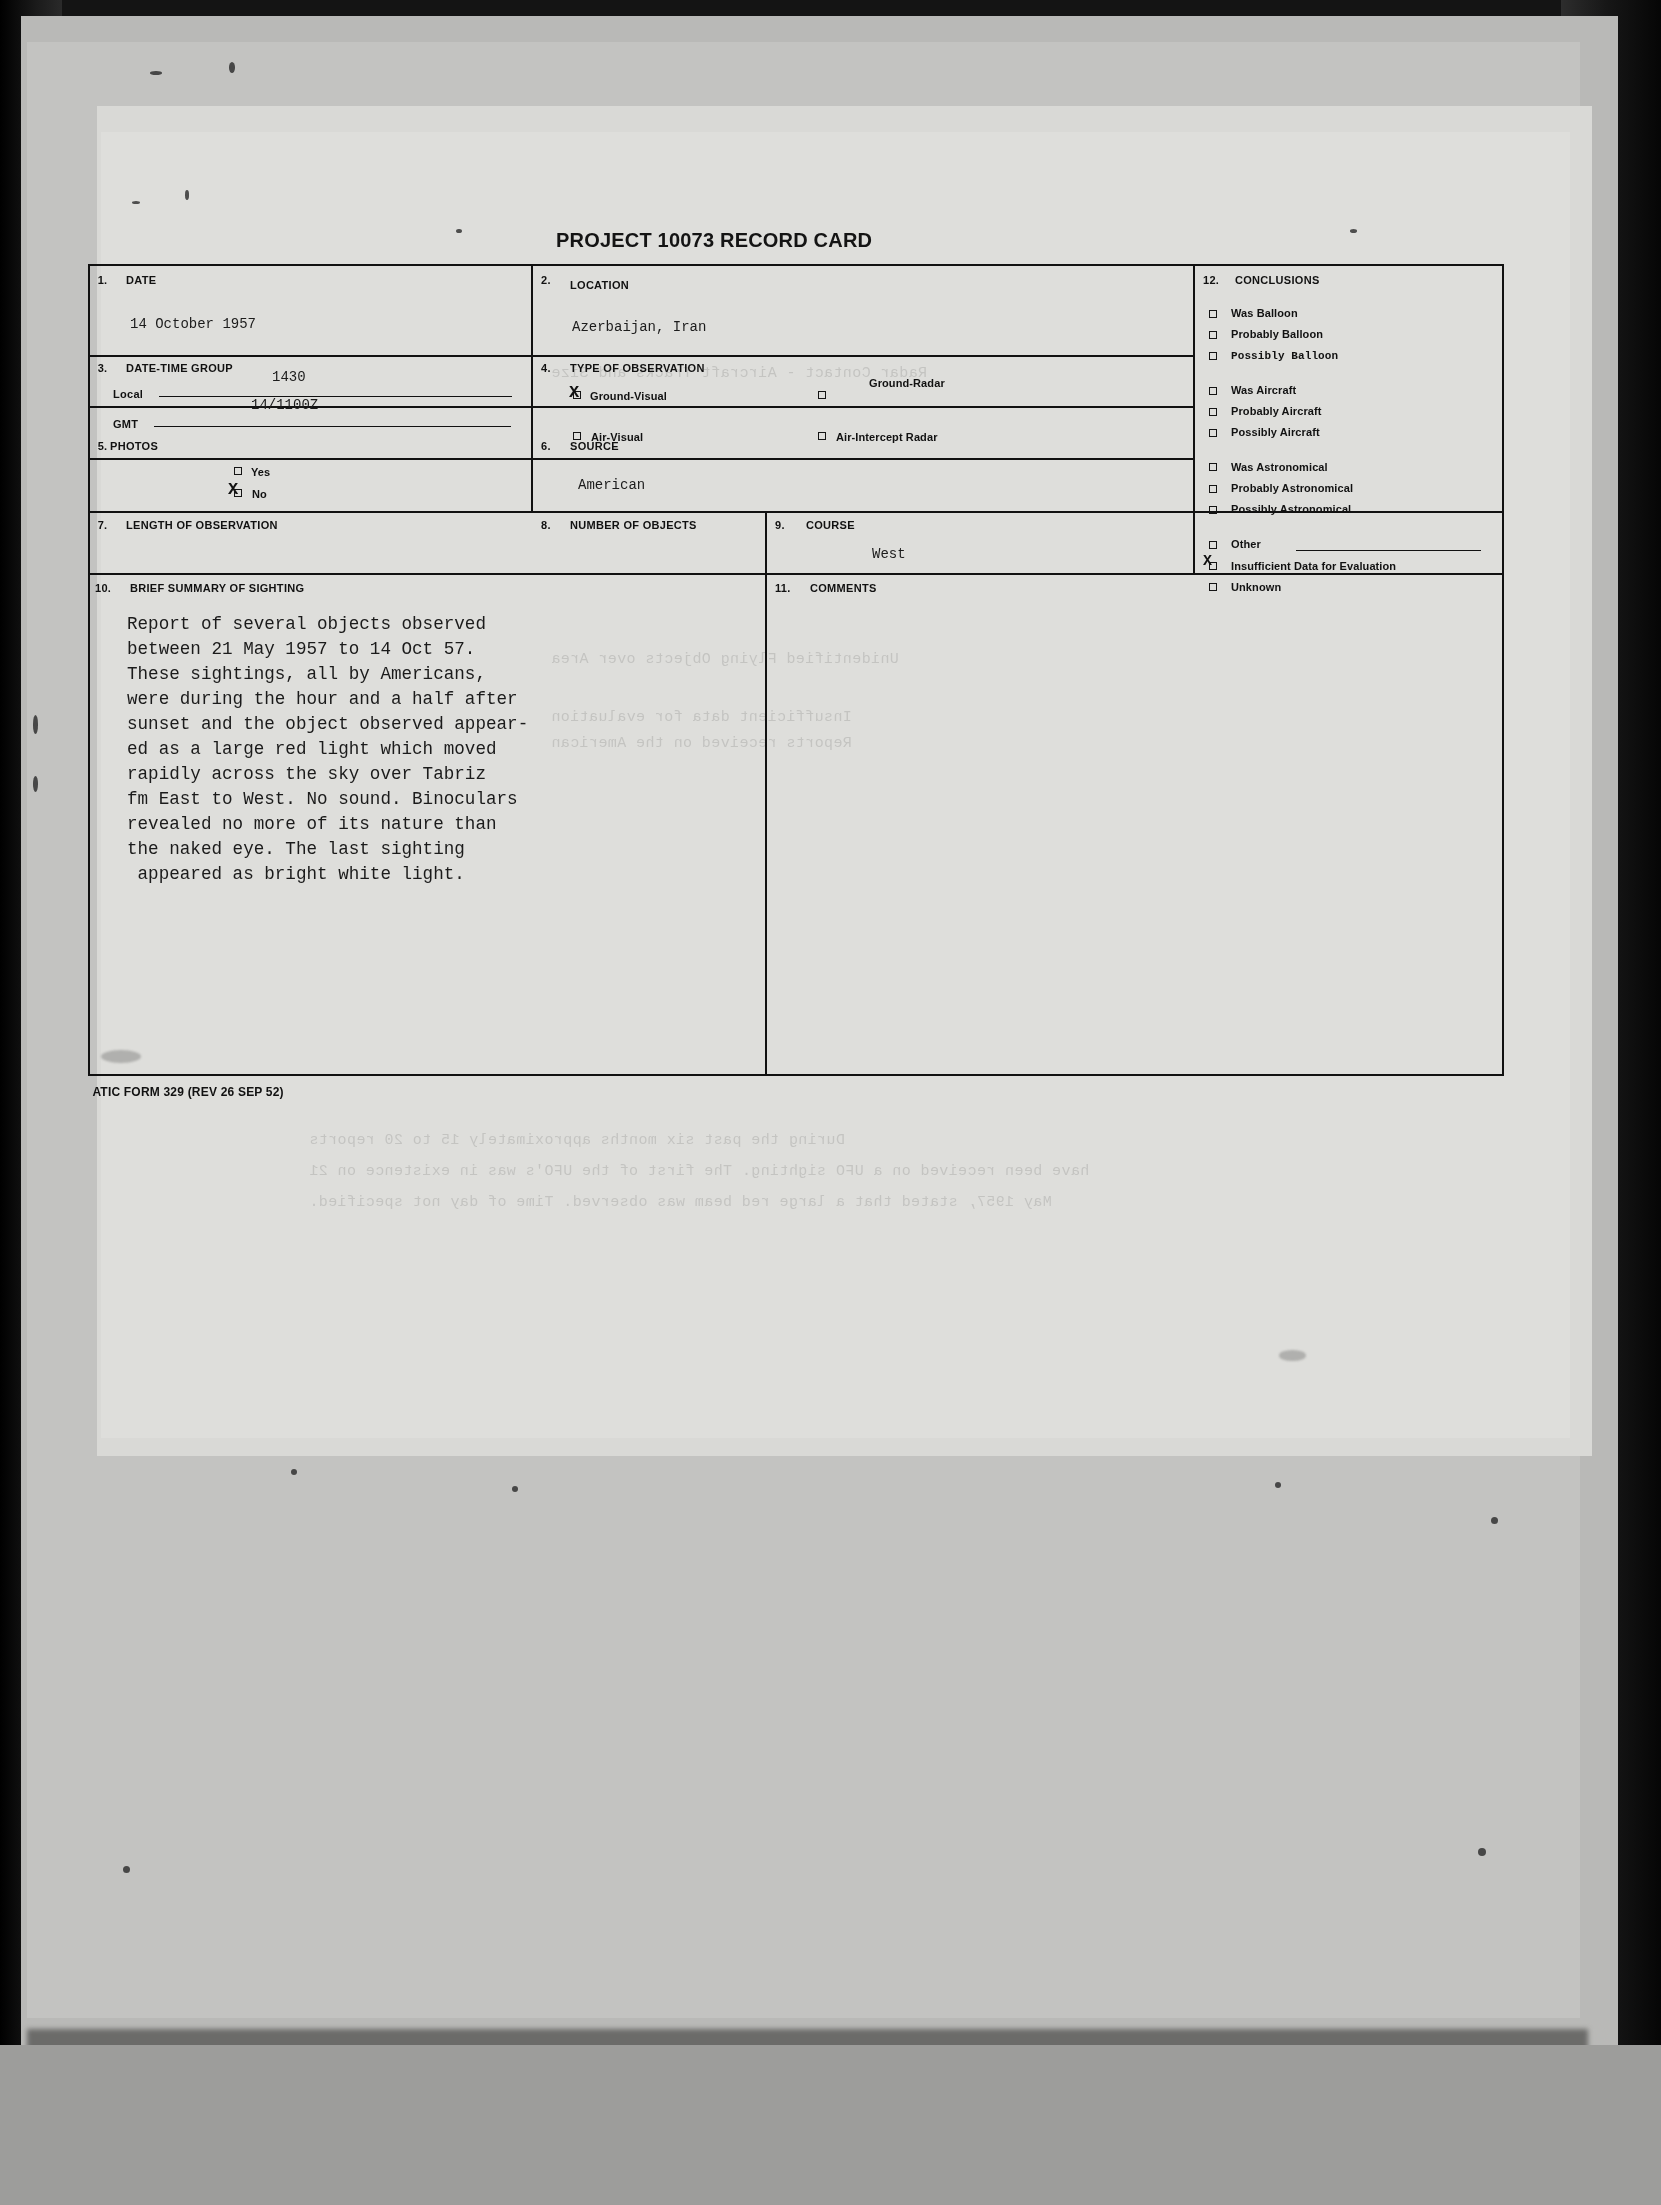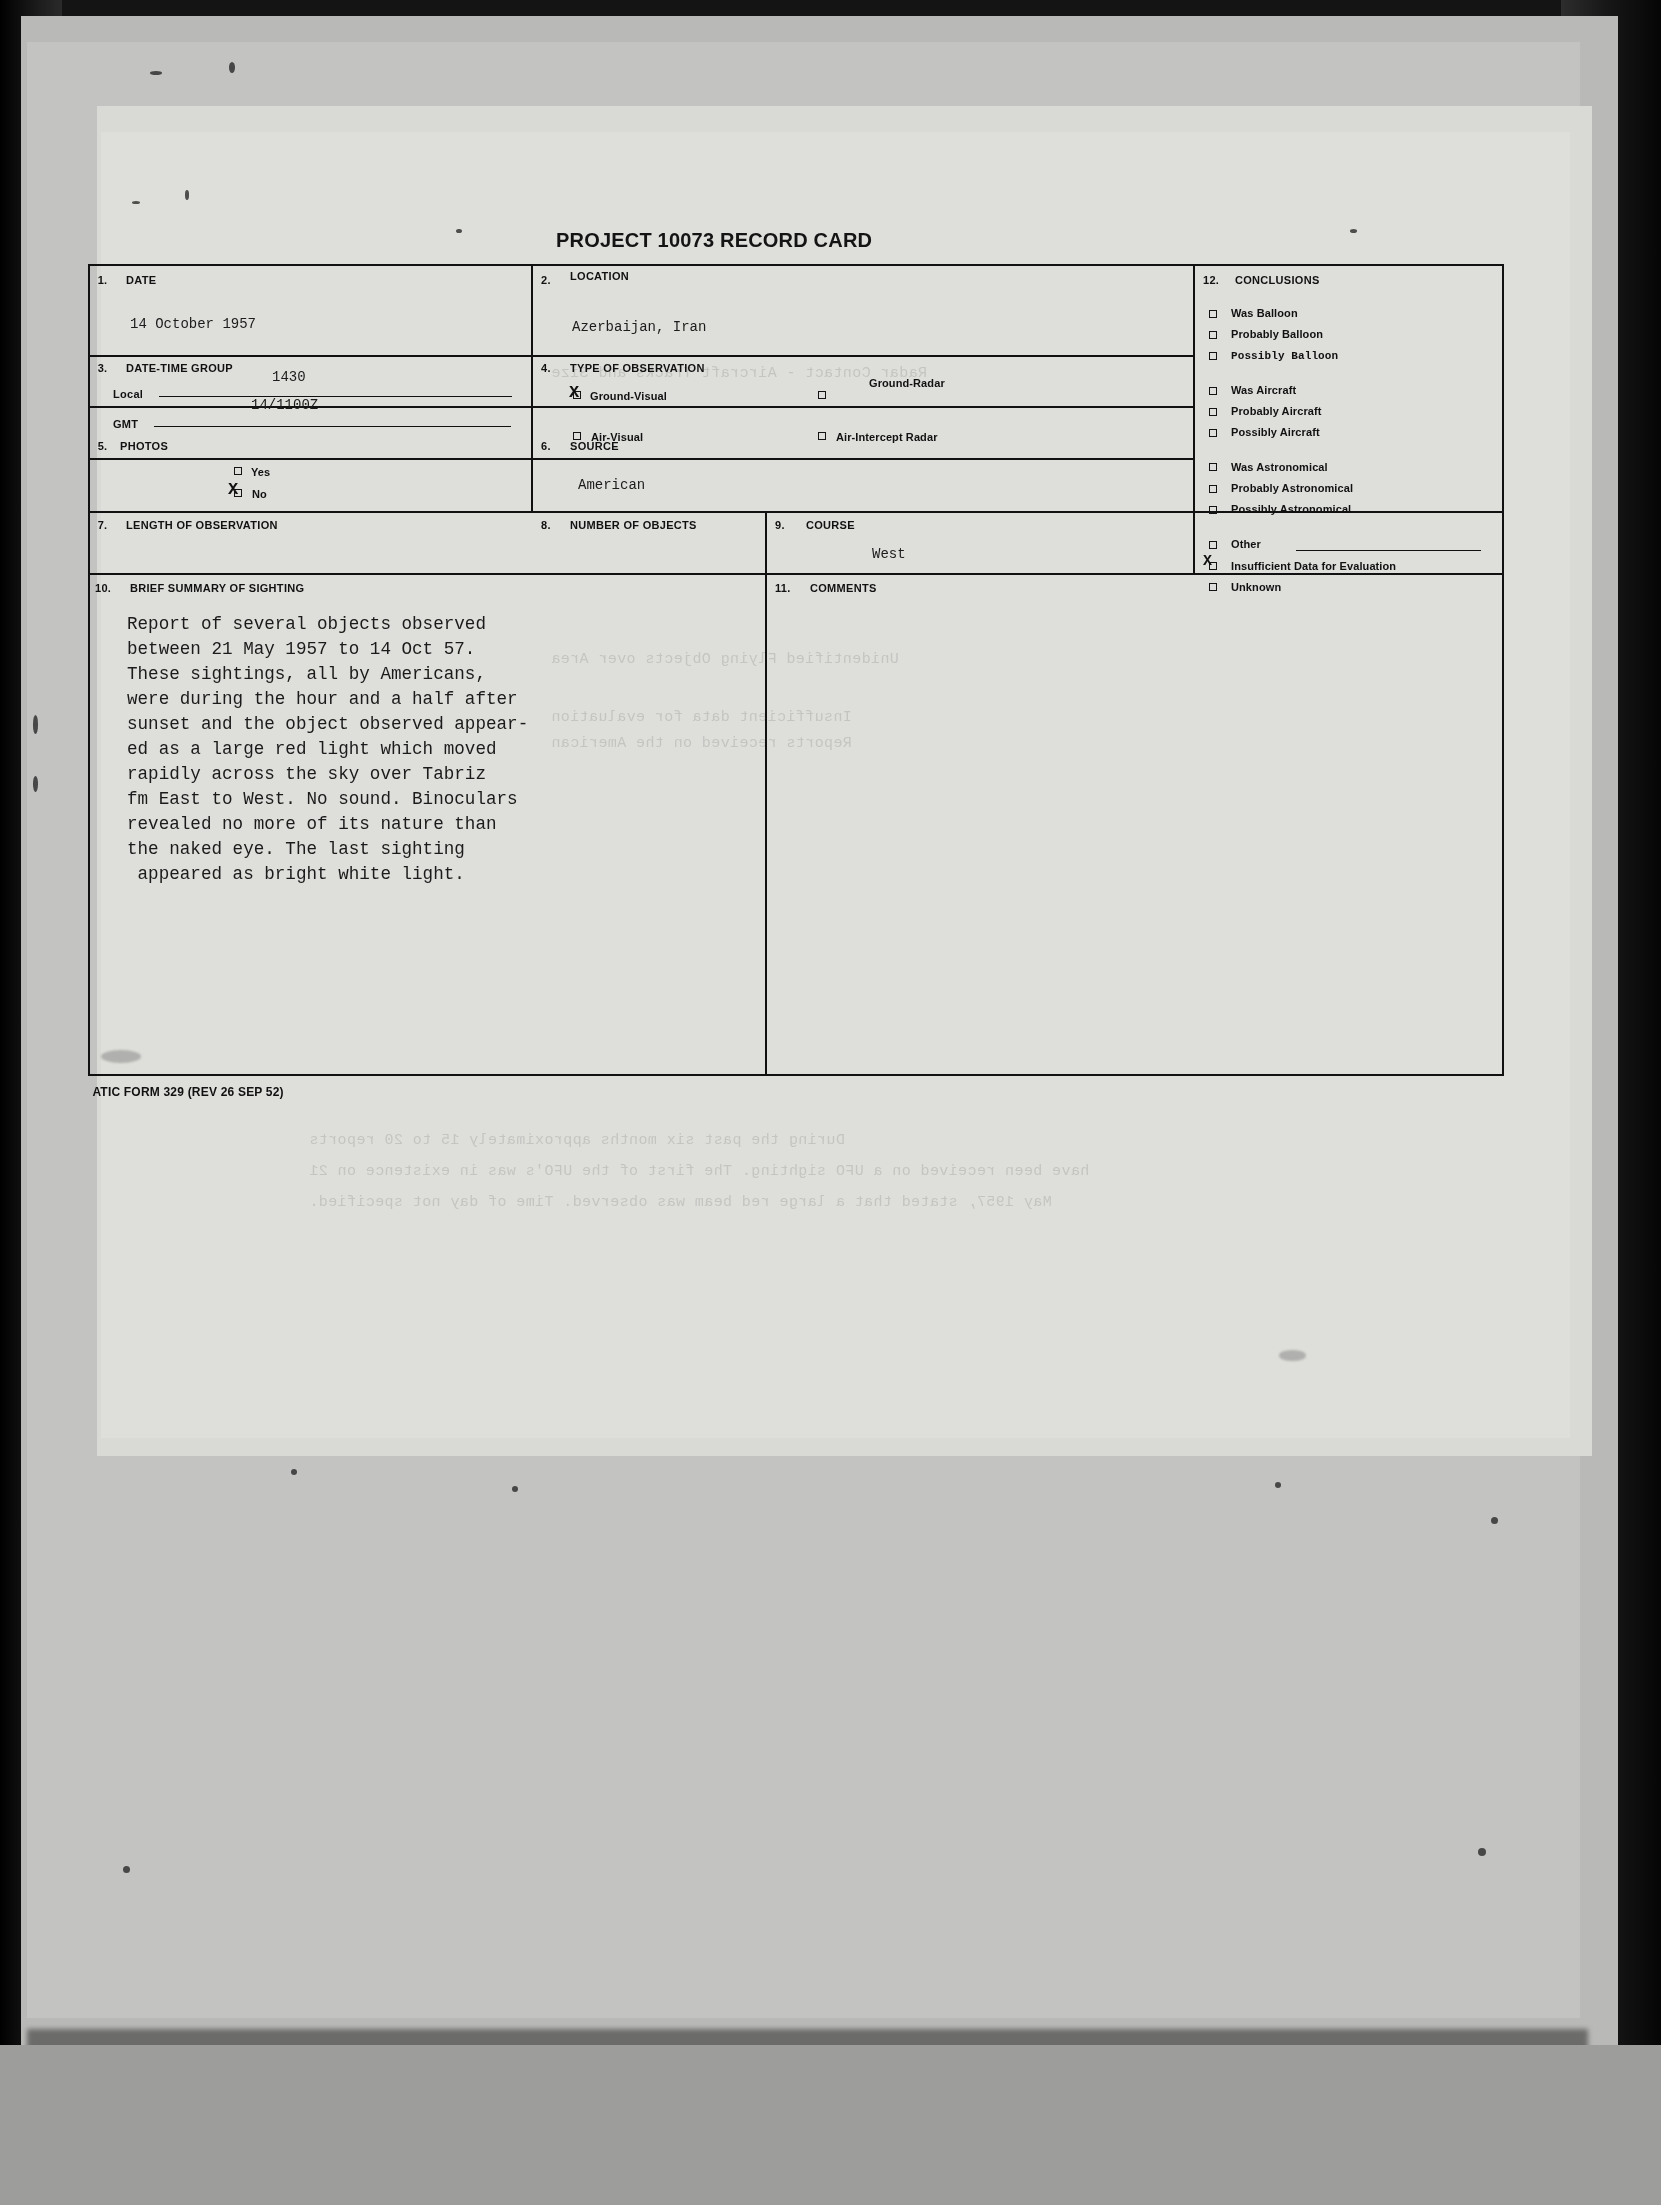--- a/index.html
+++ b/index.html
@@ -273,21 +273,21 @@
   <div class="vline" style="left:443px; top:0; height:247px;"></div>
   <div class="vline" style="left:1105px; top:0; height:309px;"></div>
   <div class="vline" style="left:677px; top:247px; height:62px;"></div>
   <div class="vline" style="left:677px; top:309px; height:501px;"></div>
 
   <div class="fld-label" style="left:9.7px; top:9.7px;">1.</div>
   <div class="fld-label" style="left:38px; top:9.7px;">DATE</div>
   <div class="typed" style="left:42px; top:52px;">14 October 1957</div>
 
   <div class="fld-label" style="left:453px; top:9.7px;">2.</div>
-  <div class="fld-label" style="left:482px; top:6px;">LOCATION</div>
+  <div class="fld-label" style="left:482px; top:15px;">LOCATION</div>
   <div class="typed" style="left:484px; top:55px;">Azerbaijan, Iran</div>
 
   <div class="fld-label" style="left:9.7px; top:98px;">3.</div>
   <div class="fld-label" style="left:38px; top:98px;">DATE-TIME GROUP</div>
 
   <div class="fld-label" style="left:25px; top:124px;">Local</div>
   <div class="underline" style="left:71px; top:132px; width:353px;"></div>
   <div class="typed" style="left:184px; top:105px;">1430</div>
 
   <div class="fld-label" style="left:25px; top:154px;">GMT</div>
@@ -304,21 +304,21 @@
   <div class="cbx" style="left:730px; top:127px;"></div>
   <div class="opt-label" style="left:748px; top:113px;margin-left:33px;">Ground-Radar</div>
 
   <div class="cbx" style="left:485px; top:168px;"></div>
   <div class="opt-label" style="left:503px; top:167px;">Air-Visual</div>
 
   <div class="cbx" style="left:730px; top:168px;"></div>
   <div class="opt-label" style="left:748px; top:167px;">Air-Intercept Radar</div>
 
   <div class="fld-label" style="left:9.7px; top:176px;">5.</div>
-  <div class="fld-label" style="left:32px; top:176px;">PHOTOS</div>
+  <div class="fld-label" style="left:22px; top:176px;">PHOTOS</div>
 
   <div class="cbx" style="left:146px; top:203px;"></div>
   <div class="opt-label" style="left:163px; top:202px;">Yes</div>
 
   <div class="cbx" style="left:146px; top:225px;"></div>
   <div class="xmark" style="left:140px; top:217px;">X</div>
   <div class="opt-label" style="left:164px; top:224px;">No</div>
 
   <div class="fld-label" style="left:453px; top:176px;">6.</div>
   <div class="fld-label" style="left:482px; top:176px;">SOURCE</div>

